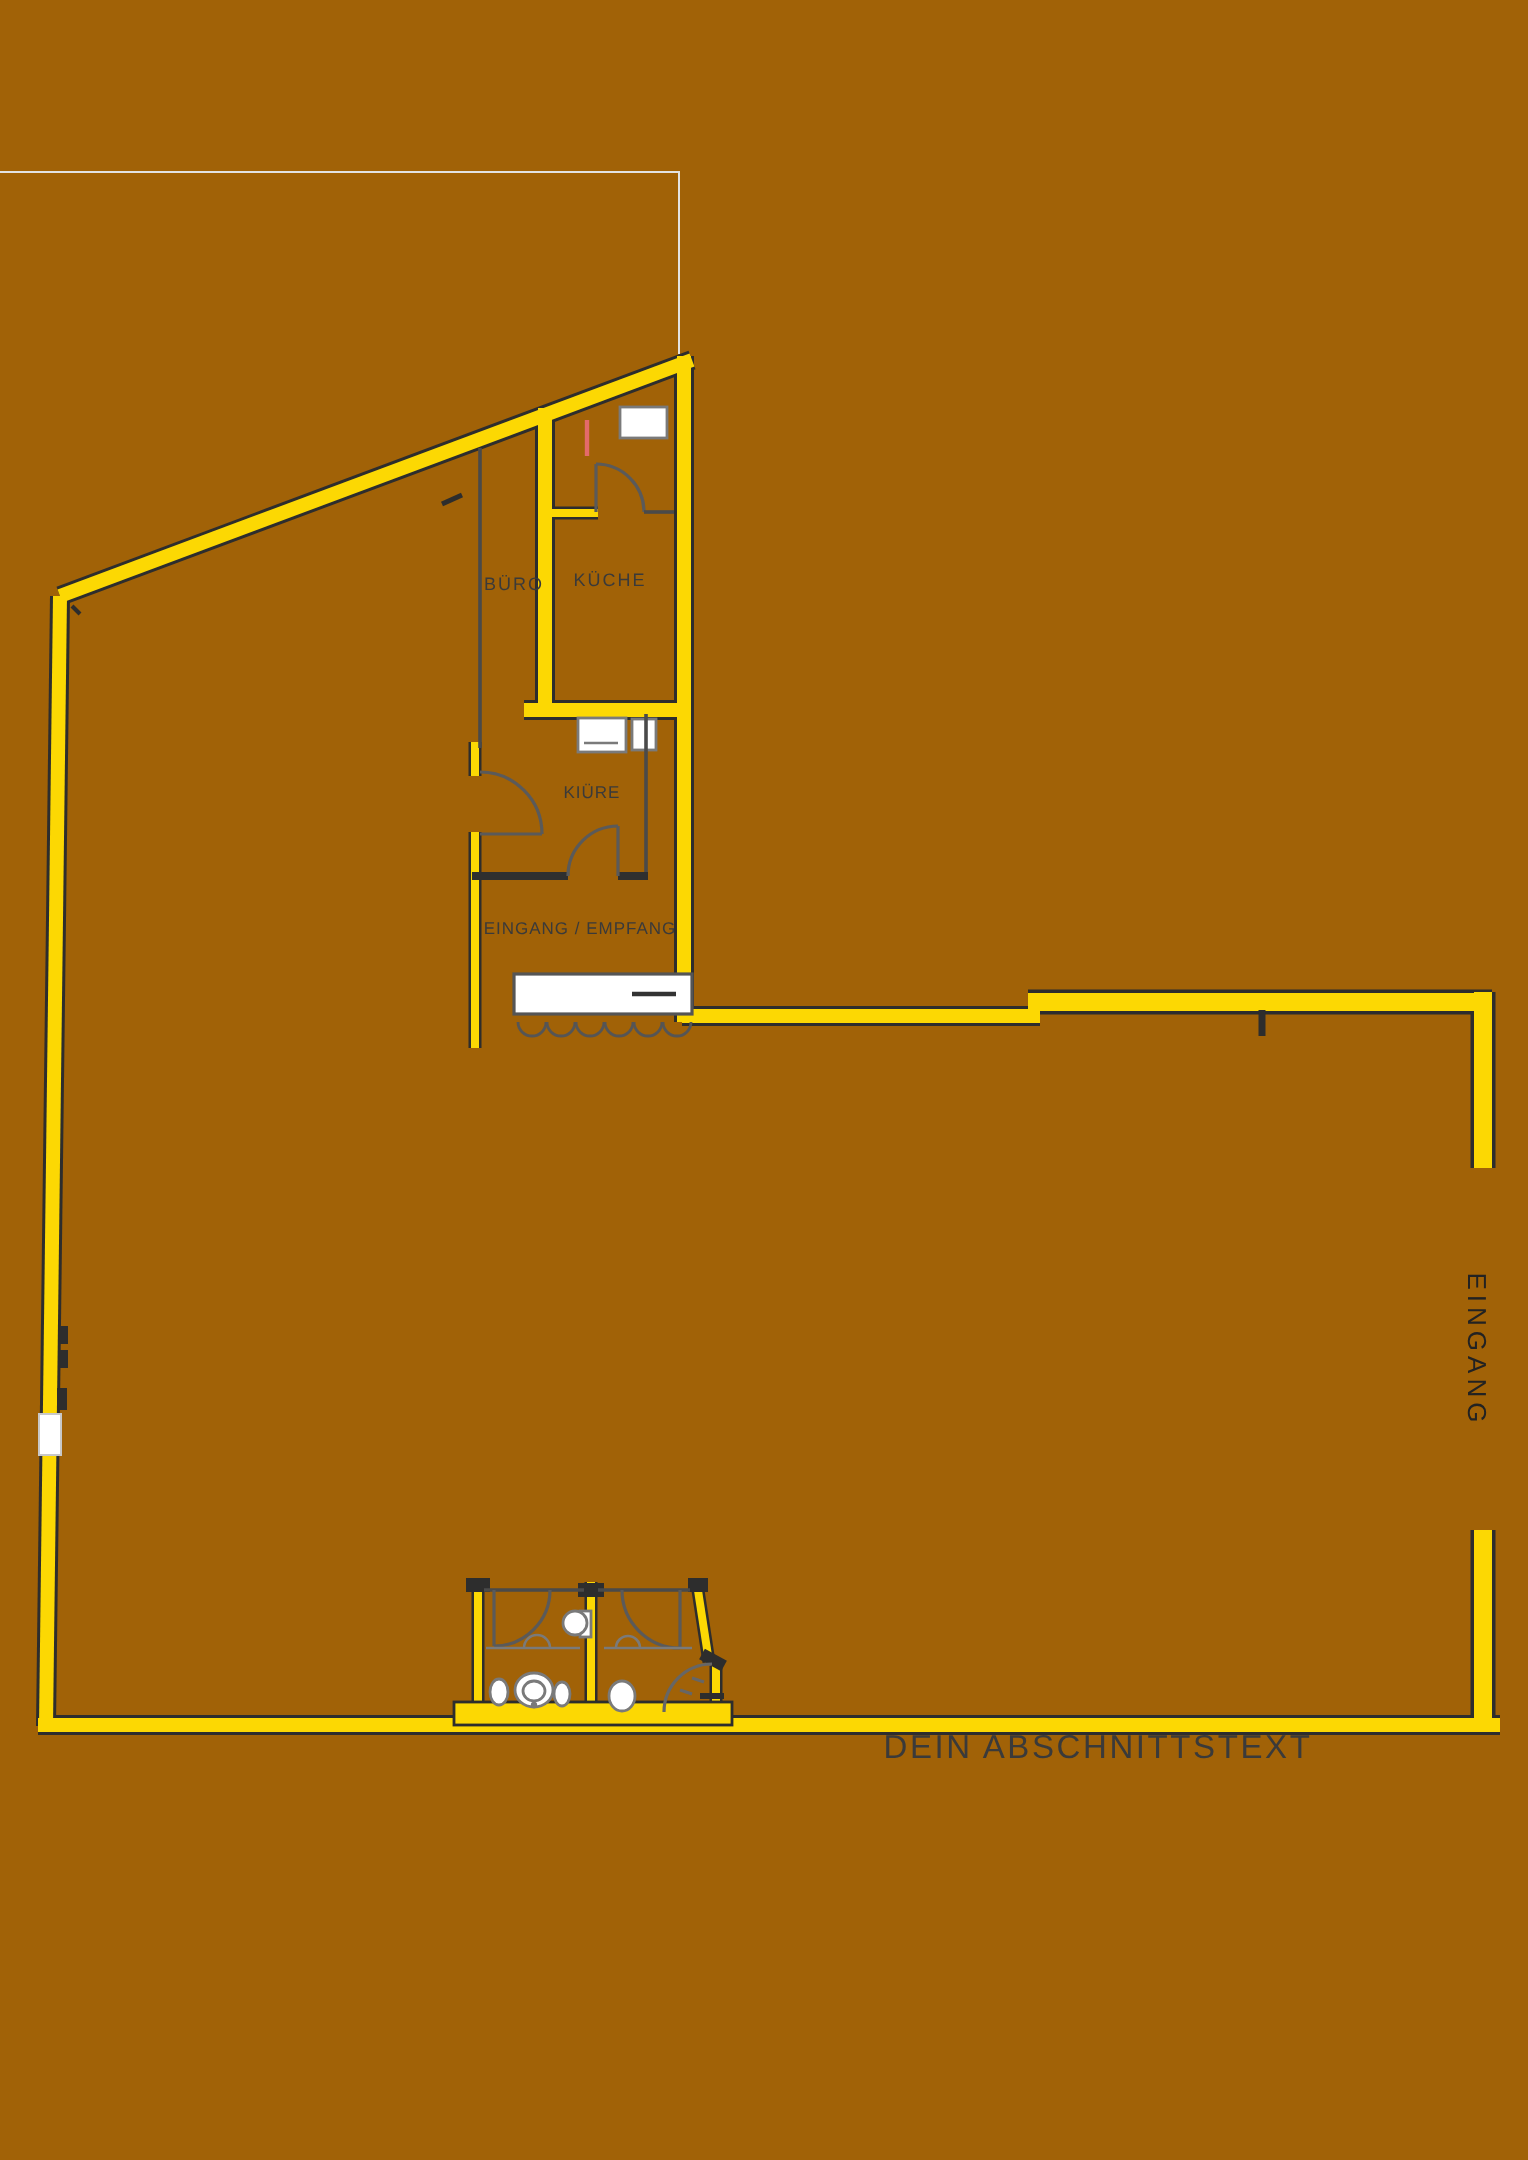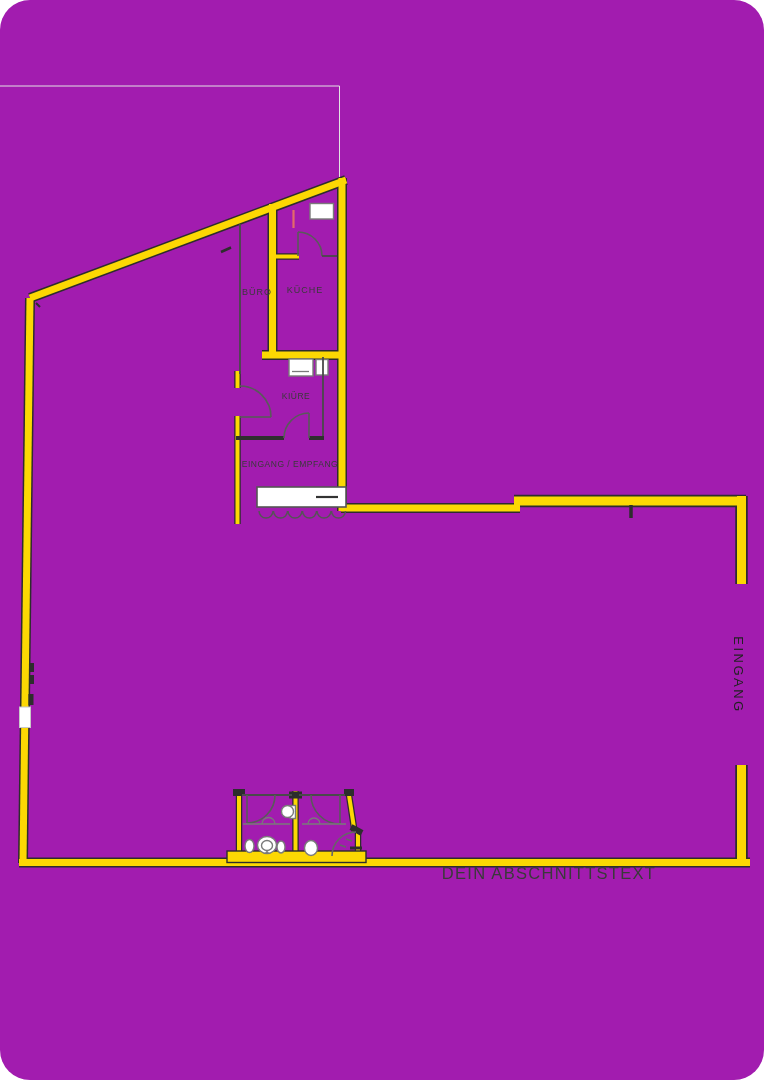--- a/index.html
+++ b/index.html
@@ -1,17 +1,17 @@
 <!DOCTYPE html>
 <html><head>
 <meta charset="utf-8">
 <style>
   html,body{margin:0;padding:0;background:#ffffff;}
-  .stage{position:relative;width:764px;height:1080px;background:#a21caf;overflow:hidden;
-         font-family:"Liberation Sans", sans-serif;border-radius:30px;}
+  .stage{position:relative;width:764px;height:1080px;background:#a16207;overflow:hidden;
+         font-family:"Liberation Sans", sans-serif;}
   svg{position:absolute;left:0;top:0;}
   
   .we{fill:none;stroke:#2d2d2d;stroke-linecap:butt;}
   .wf{fill:none;stroke:#fcd803;stroke-linecap:butt;}
   .sa.we{stroke-width:10}   .sa.wf{stroke-width:7}
   .sb.we{stroke-width:12.5} .sb.wf{stroke-width:9}
   .sc.we{stroke-width:6.5}  .sc.wf{stroke-width:4}
   .thin{stroke:#4a4a4a;stroke-width:1.8;fill:none;}
   .thick-dark{stroke:#2f2f2f;stroke-width:4;fill:none;}
   .door{stroke:#5a5a5a;stroke-width:1.6;fill:none;}

